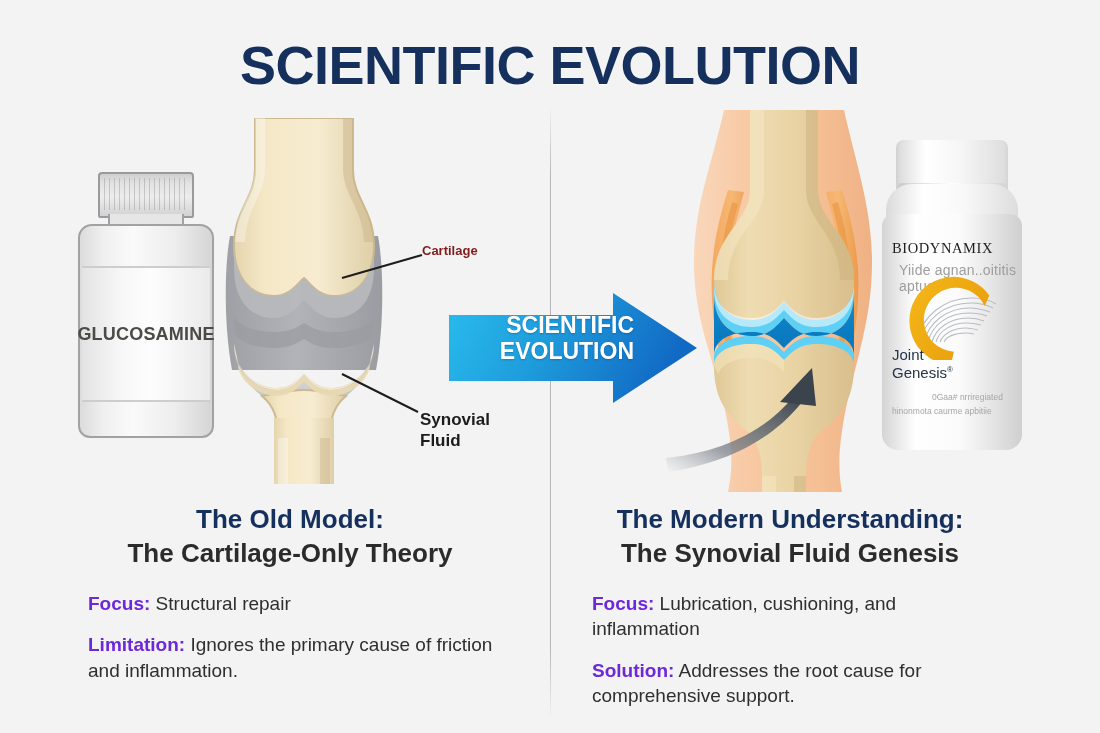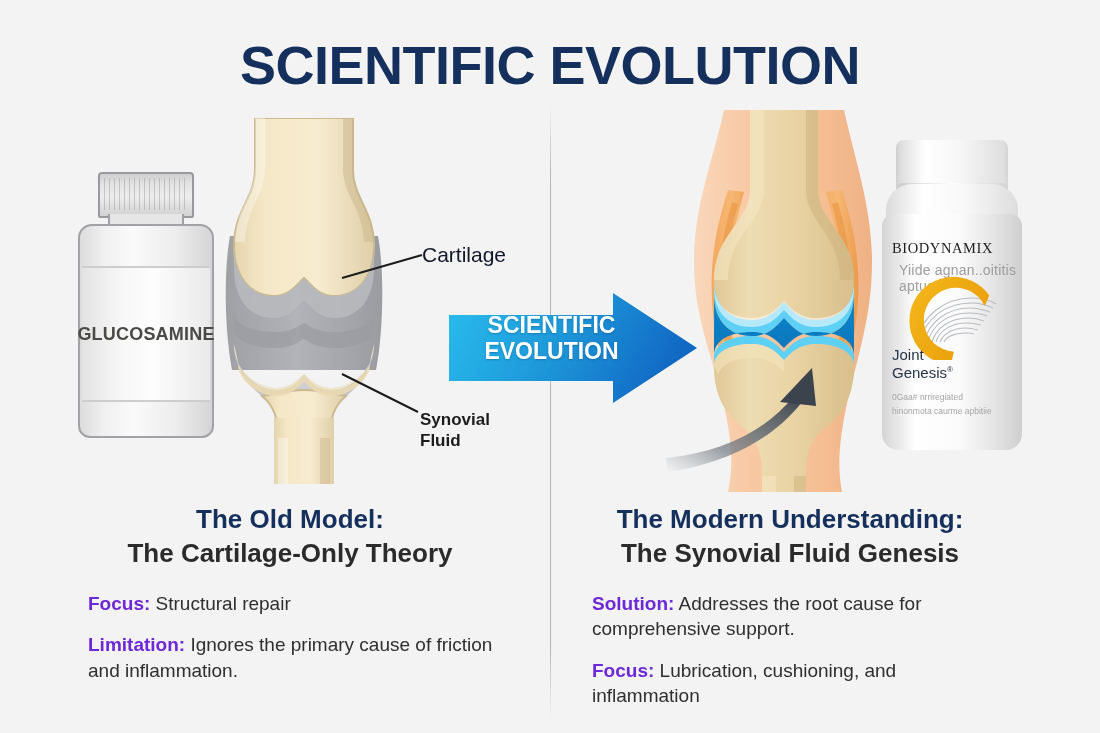--- a/index.html
+++ b/index.html
@@ -81,21 +81,21 @@
     letter-spacing:0.2px; white-space:nowrap;
   }
 
   
   #knee-old { position:absolute; left:222px; top:118px; width:164px; height:366px; }
 
   
   #evo-arrow { position:absolute; left:447px; top:293px; width:252px; height:110px; }
   #evo-arrow .arrow-text {
     position:absolute; left:22px; top:20px; width:165px;
-    text-align:center; color:#ffffff;
+    text-align:right; color:#ffffff;
     font-size:23px; font-weight:bold; line-height:1.12;
     text-shadow:0 1px 2px rgba(0,60,110,0.35);
     pointer-events:none;
   }
 
   
   #knee-new { position:absolute; left:666px; top:110px; width:230px; height:382px; }
 
   
   #jg-bottle { position:absolute; left:878px; top:140px; width:148px; height:312px; }
@@ -134,21 +134,21 @@
   #jg-swoosh { position:absolute; left:6px; top:36px; width:116px; height:84px; }
   #jg-prod {
     position:absolute; left:0; top:106px; width:122px;
     font-size:15px; line-height:1.22; color:#263348; font-weight:normal;
   }
   #jg-prod sup { font-size:8px; }
   #jg-sub1, #jg-sub2 {
     position:absolute; left:0; width:122px;
     font-size:8.5px; color:#a6a6a6; filter:blur(0.75px);
   }
-  #jg-sub1 { top:152px; }
+  #jg-sub1 { top:152px;margin-left:40px; }
   #jg-sub2 { top:166px; }
 </style>
 </head>
 <body>
 
 <div id="canvas">
 
   <div id="page-title">SCIENTIFIC EVOLUTION</div>
 
   <div id="divider"></div>
@@ -223,21 +223,21 @@
     <path d="M33,0 L43,0 L43,50 C43,78 24,90 23,124 L13,124 C14,88 33,78 33,50 Z" fill="#ffffff" opacity="0.35"></path>
     <path d="M121,0 L131,0 L131,50 C131,78 150,88 152,124 L142,124
              C141,90 121,78 121,50 Z" fill="#c9b68c" opacity="0.5"></path>
     <path d="M56,320 L66,320 L66,366 L56,366 Z" fill="#ffffff" opacity="0.35"></path>
     <path d="M98,320 L108,320 L108,366 L98,366 Z" fill="#c9b68c" opacity="0.45"></path>
   </svg>
 
   <svg style="position:absolute;left:340px;top:248px;width:86px;height:34px;" viewBox="0 0 86 34">
     <line x1="2" y1="30" x2="82" y2="7" stroke="#1c1c1c" stroke-width="2"></line>
   </svg>
-  <div style="position:absolute;left:422px;top:243px;font-size:21px;font-weight:normal;color:#0f172a;">Cartilage</div>
+  <div style="position:absolute;left:422px;top:243px;font-size:13px;font-weight:bold;color:#7f1d1d;">Cartilage</div>
 
   <svg style="position:absolute;left:340px;top:372px;width:82px;height:44px;" viewBox="0 0 82 44">
     <line x1="2" y1="2" x2="78" y2="40" stroke="#1c1c1c" stroke-width="2"></line>
   </svg>
   <div style="position:absolute;left:420px;top:398px;width:96px;text-align:left;
               font-size:17px;font-weight:bold;color:#1c1c1c;line-height:1.22;margin-top:12px;">
     <div>Synovial</div>
     <div>Fluid</div>
   </div>
 
@@ -401,22 +401,22 @@
       <span>Ignores the primary cause of friction and inflammation.</span>
     </p>
   </div>
 
   <div class="col-heading" style="left:560px; top:503px;">
     <span class="l1">The Modern Understanding:</span>
     <span class="l2">The Synovial Fluid Genesis</span>
   </div>
   <div class="body-block" style="left:592px; top:591px; width:380px;">
     <p class="body-p">
+      <b>Focus:</b>
+      <span>Lubrication, cushioning, and inflammation</span>
+    </p>
+    <p class="body-p">
       <b>Solution:</b>
       <span>Addresses the root cause for comprehensive support.</span>
     </p>
-    <p class="body-p">
-      <b>Focus:</b>
-      <span>Lubrication, cushioning, and inflammation</span>
-    </p>
   </div>
 
 </div>
 
 </body></html>

